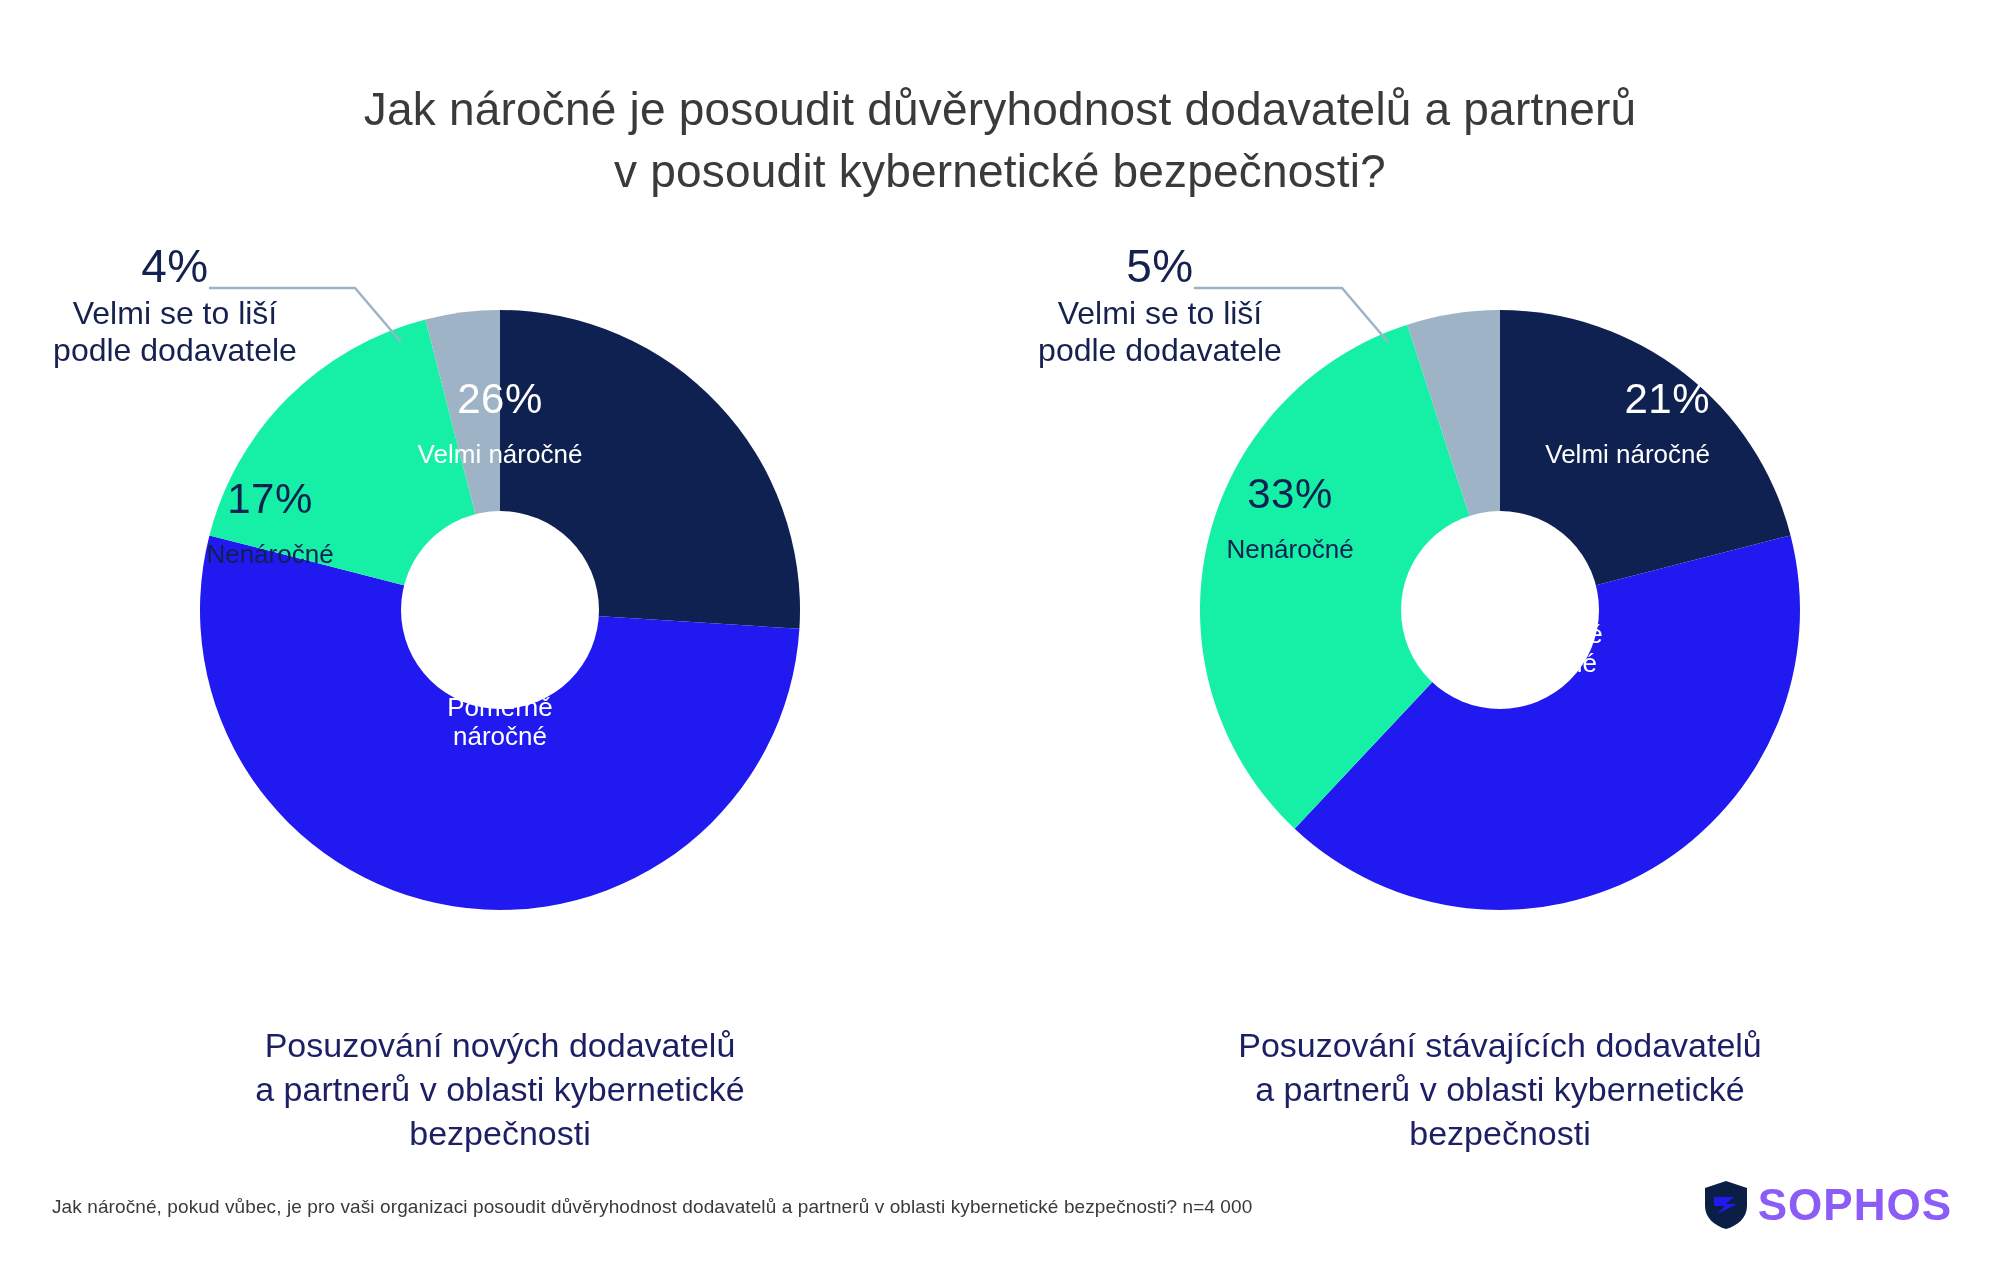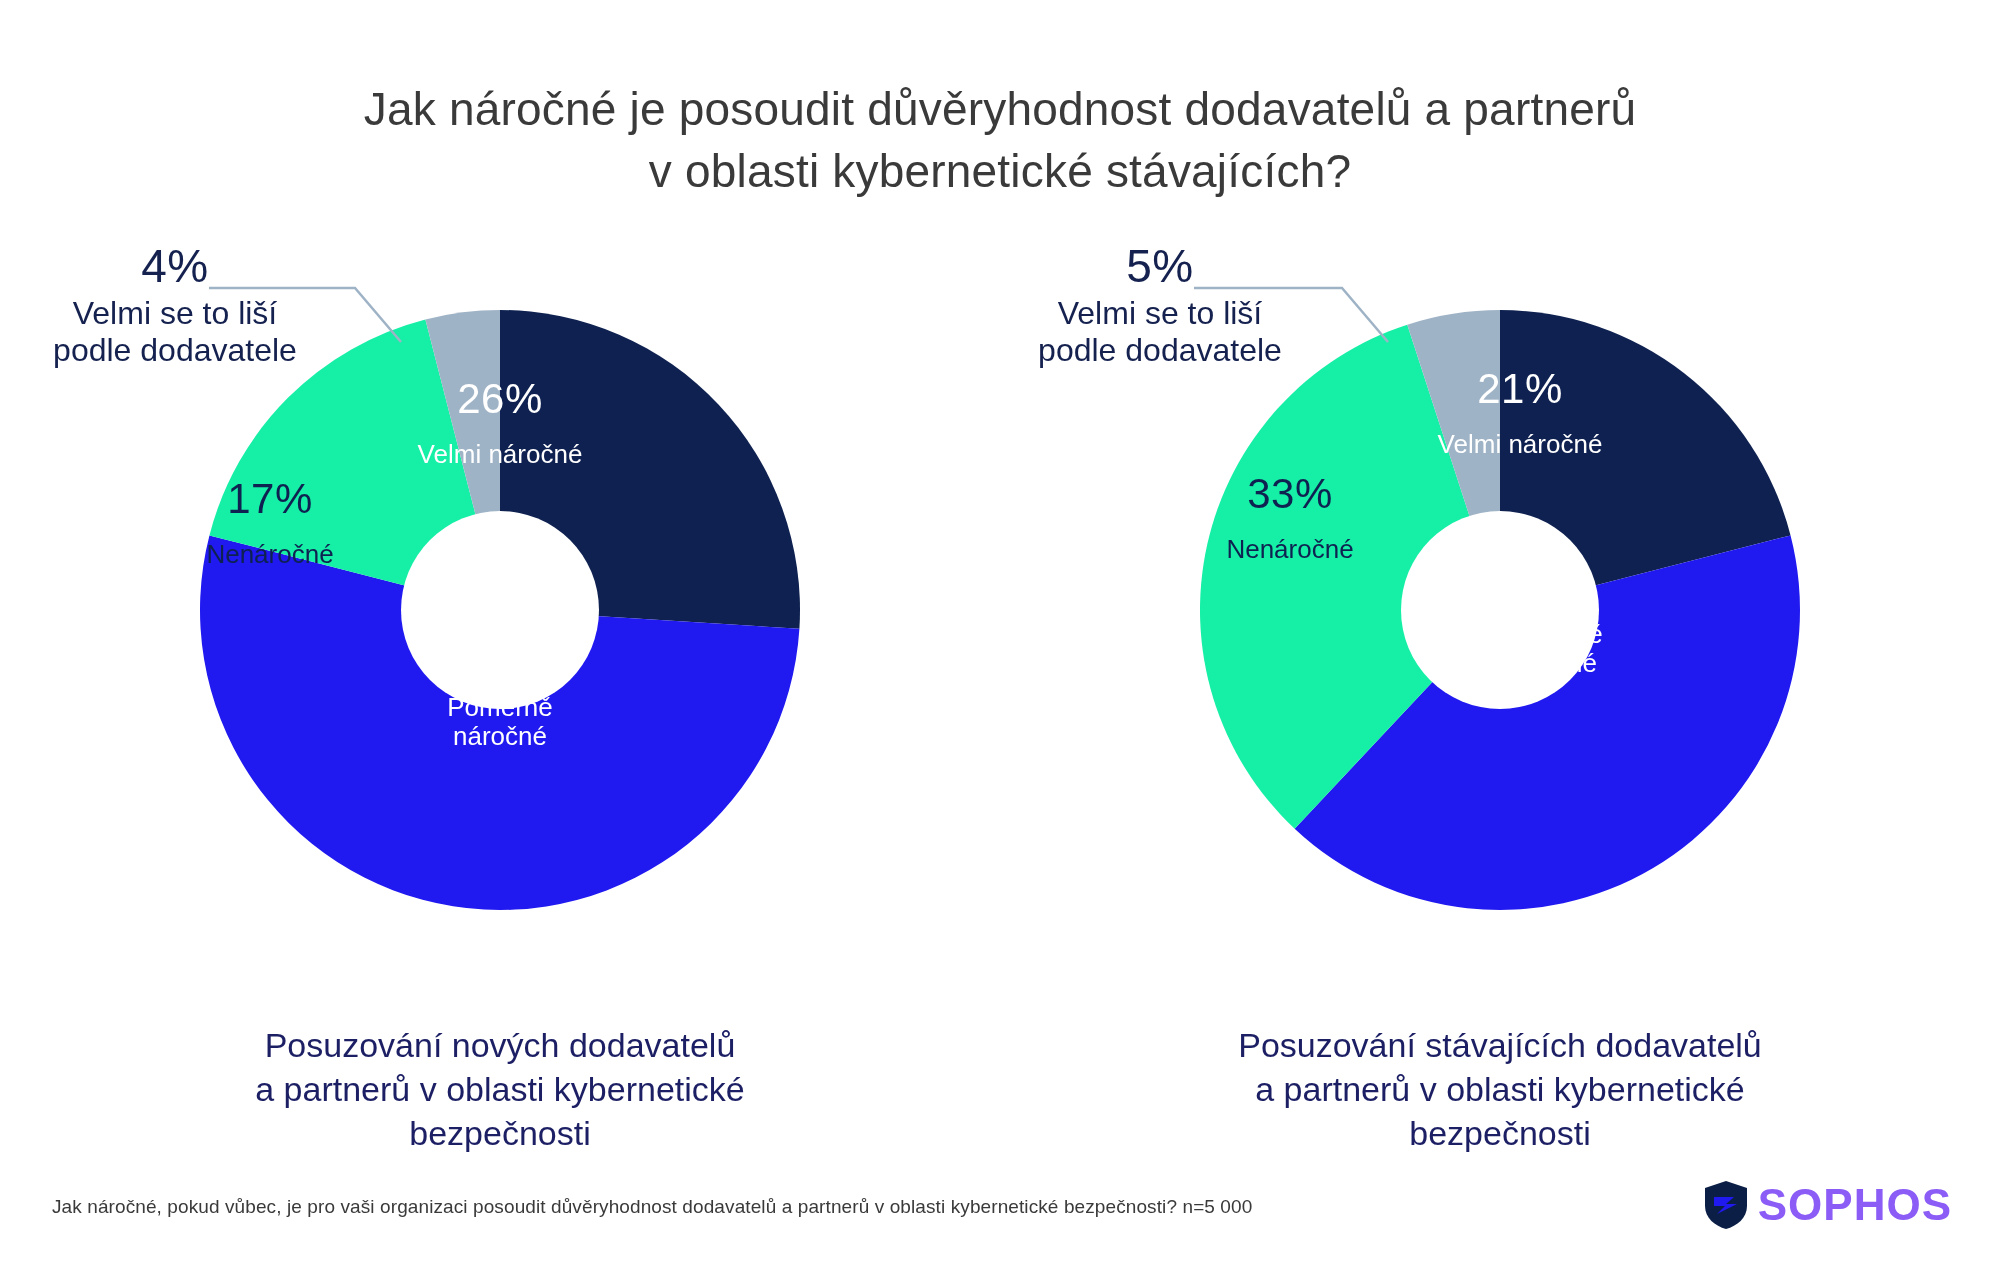--- a/index.html
+++ b/index.html
@@ -159,21 +159,21 @@
     font-family: "Liberation Sans", sans-serif;
   }
 </style>
 </head>
 <body>
 
 <div class="page">
 
   <div class="title">
     <span class="tline">Jak náročné je posoudit důvěryhodnost dodavatelů a partnerů</span>
-    <span class="tline">v oblasti kybernetické stávajících?</span>
+    <span class="tline">v posoudit kybernetické bezpečnosti?</span>
   </div>
 
   <div class="charts">
 
     <div class="chart-block left">
 
       <div class="donut-wrap">
         <svg class="donut-svg" viewBox="0 0 640 640">
             <path d="M 320 320 L 320.00 20.00 A 300 300 0 0 1 619.41 338.84 Z" fill="#0E2150"></path>
             <path d="M 320 320 L 619.41 338.84 A 300 300 0 1 1 29.43 245.39 Z" fill="#2019F0"></path>
@@ -214,21 +214,21 @@
 
       <div class="donut-wrap">
         <svg class="donut-svg" viewBox="0 0 640 640">
             <path d="M 320 320 L 320.00 20.00 A 300 300 0 0 1 610.57 245.39 Z" fill="#0E2150"></path>
             <path d="M 320 320 L 610.57 245.39 A 300 300 0 0 1 114.64 538.69 Z" fill="#2019F0"></path>
             <path d="M 320 320 L 114.64 538.69 A 300 300 0 0 1 227.29 34.68 Z" fill="#16EFA6"></path>
             <path d="M 320 320 L 227.29 34.68 A 300 300 0 0 1 320.00 20.00 Z" fill="#9FB3C6"></path>
             <circle cx="320" cy="320" r="99" fill="#FFFFFF"></circle>
           </svg>
 
-        <div class="slice-label on-dark" style="left:150px; top:75px; width:380px;">
+        <div class="slice-label on-dark" style="left:150px; top:85px; width:380px;text-align:right;">
           <span class="pct">21%</span>
           <span class="nm">Velmi náročné</span>
         </div>
 
         <div class="slice-label on-dark" style="left:215px; top:265px; width:310px;">
           <span class="pct">41%</span>
           <span class="nm">Poměrně</span>
           <span class="nm" style="margin-top:0;">náročné</span>
         </div>
 
@@ -255,21 +255,21 @@
     <span class="cl">a partnerů v oblasti kybernetické</span>
     <span class="cl">bezpečnosti</span>
   </div>
 
   <div class="caption right">
     <span class="cl">Posuzování stávajících dodavatelů</span>
     <span class="cl">a partnerů v oblasti kybernetické</span>
     <span class="cl">bezpečnosti</span>
   </div>
 
-  <div class="footer-note">Jak náročné, pokud vůbec, je pro vaši organizaci posoudit důvěryhodnost dodavatelů a partnerů v oblasti kybernetické bezpečnosti? n=5 000</div>
+  <div class="footer-note">Jak náročné, pokud vůbec, je pro vaši organizaci posoudit důvěryhodnost dodavatelů a partnerů v oblasti kybernetické bezpečnosti? n=4 000</div>
 
   <div class="logo">
     <svg class="logo-mark" viewBox="0 0 44 50">
       <path d="M22 1 L43 8 L43 26 C43 38 33 46 22 49 C11 46 1 38 1 26 L1 8 Z" fill="#0A1E46"></path>
       <path d="M10 17 L30 17 L22 24 L33 24 L13 34 L21 26 L10 26 Z" fill="#2019F0"></path>
     </svg>
     <span class="logo-text">SOPHOS</span>
   </div>
 
 </div>

